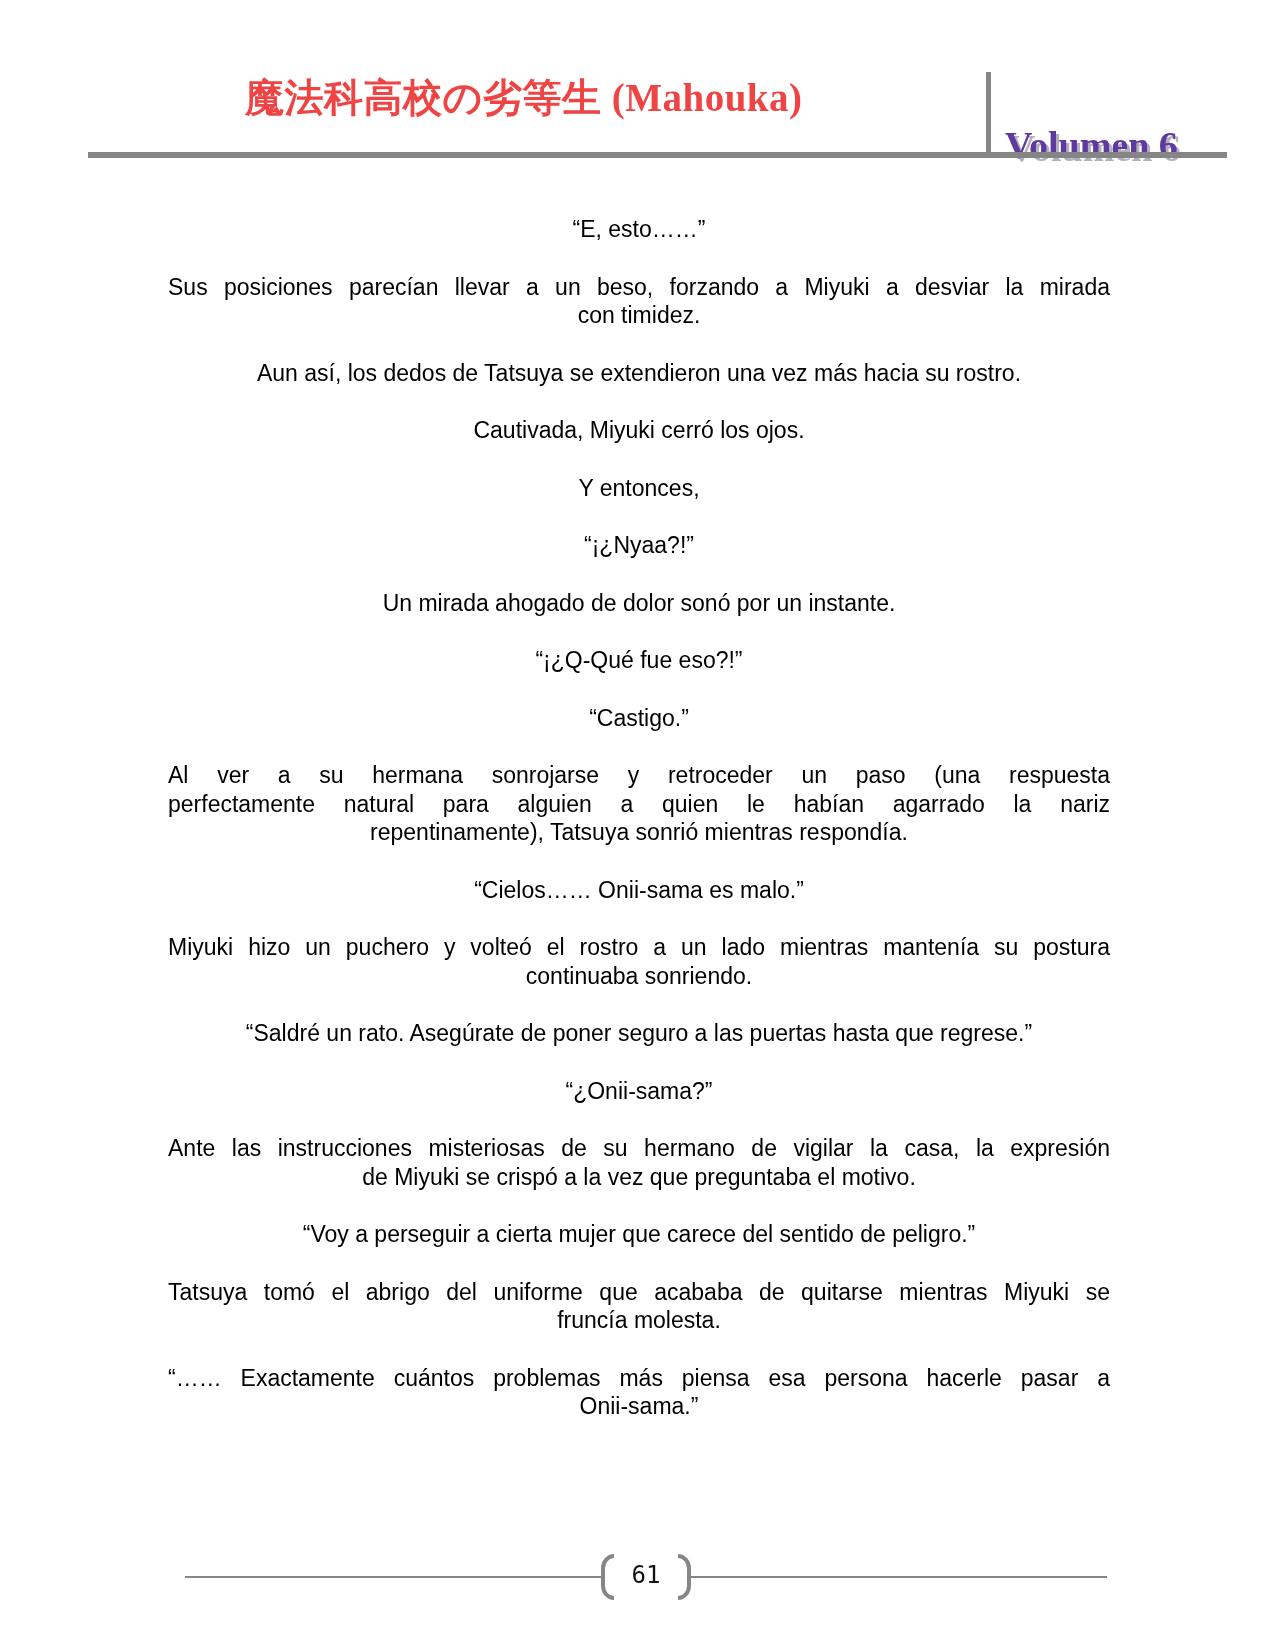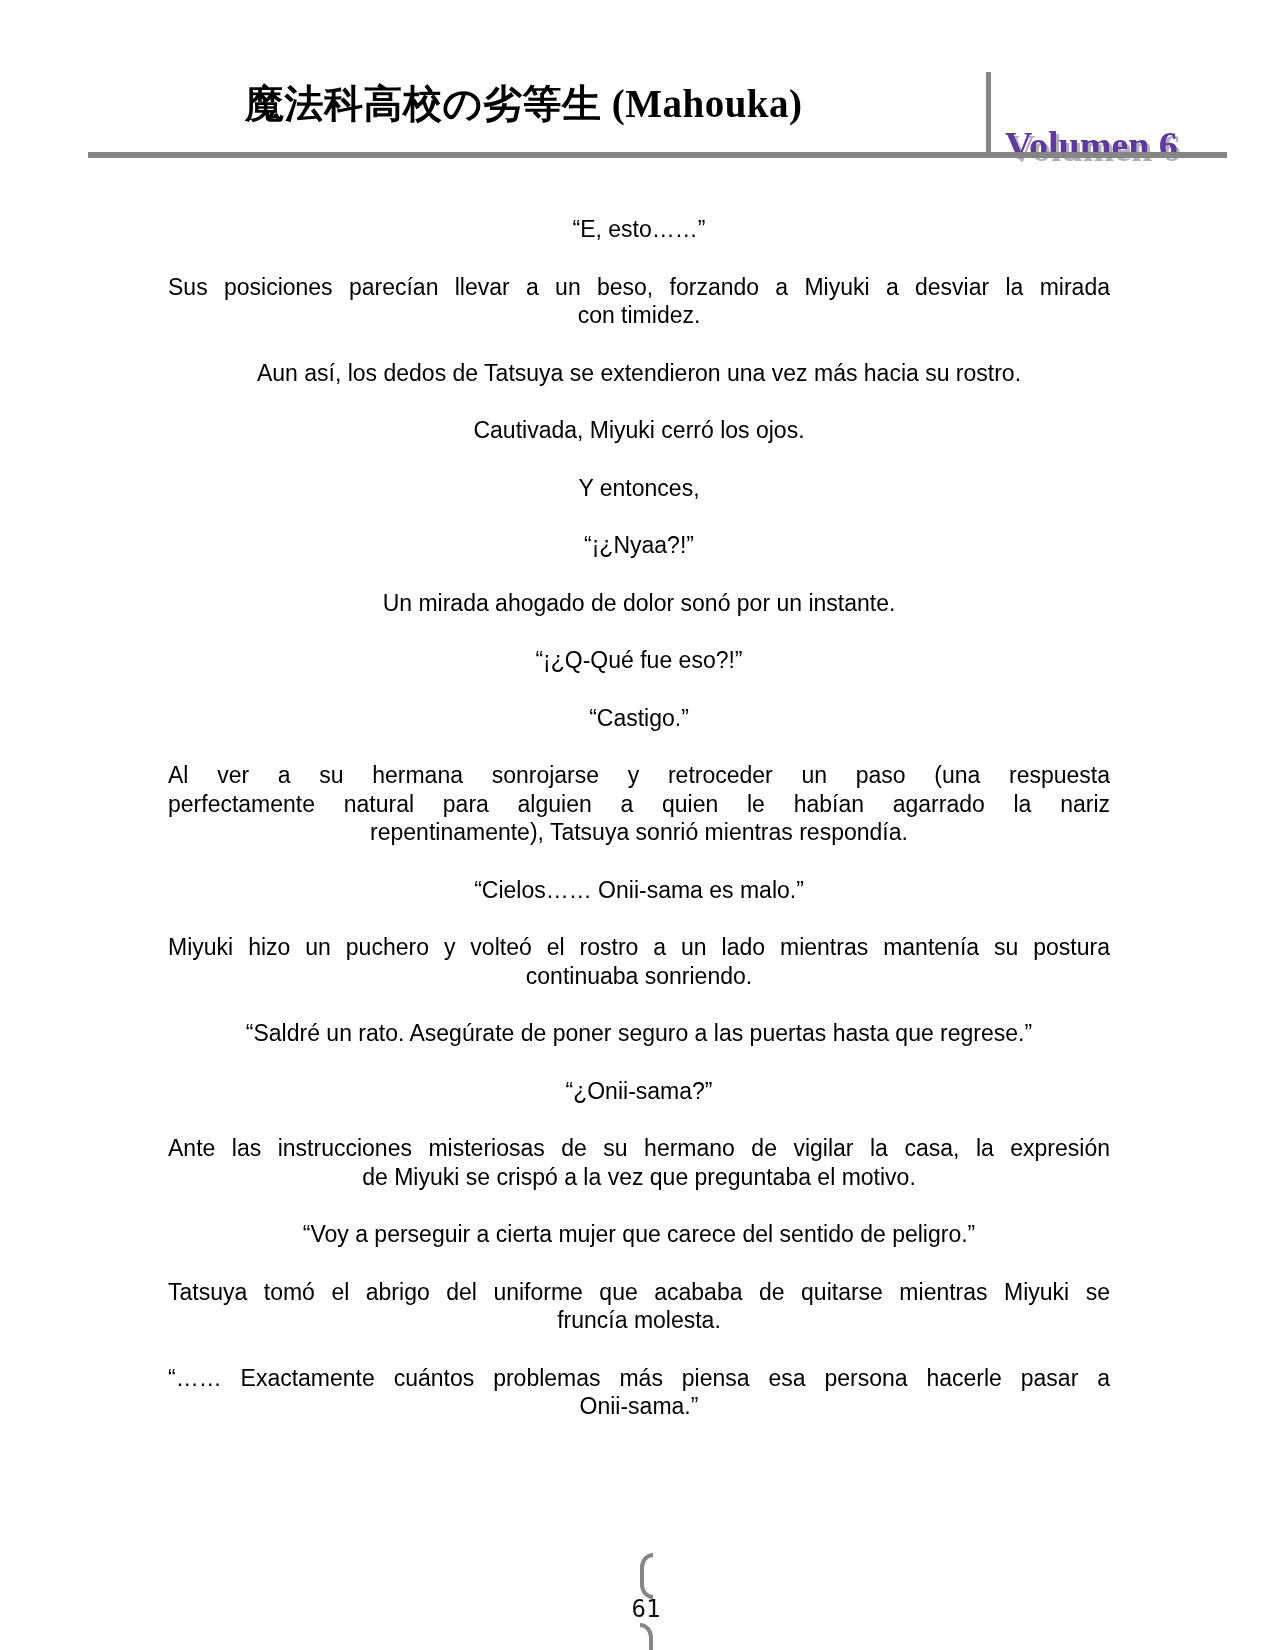--- a/index.html
+++ b/index.html
@@ -8,26 +8,26 @@
     width: 1275px;
     height: 1650px;
     background: #ffffff;
     overflow: hidden;
     color: #000;
   }
   
   .title {
     position: absolute;
     left: 245px;
-    top: 84px;
+    top: 78px;
     font-family: "Liberation Serif", "DejaVu Serif", serif;
     font-weight: bold;
     font-size: 39px;
     line-height: 1;
-    color: #000000;
+    color: #ef4444;
     white-space: nowrap;
     letter-spacing: 0.5px;
   }
   .vbar {
     position: absolute;
     left: 986px;
     top: 72px;
     width: 5px;
     height: 85px;
     background: #868686;
@@ -69,21 +69,20 @@
   .jl { text-align: justify; text-align-last: justify; }
   
   .footer {
     position: absolute;
     left: 185px;
     top: 1553px;
     width: 922px;
     height: 47px;
     display: flex;
     align-items: center;
-    flex-direction: column;
   }
   .fline { flex: 1; height: 2px; background: #868686; }
   .brk {
     width: 13px;
     height: 46px;
     box-sizing: border-box;
     border: 4px solid #868686;
     flex: none;
   }
   .brk-l { border-right: none; border-radius: 16px 0 0 16px / 18px 0 0 18px; }

